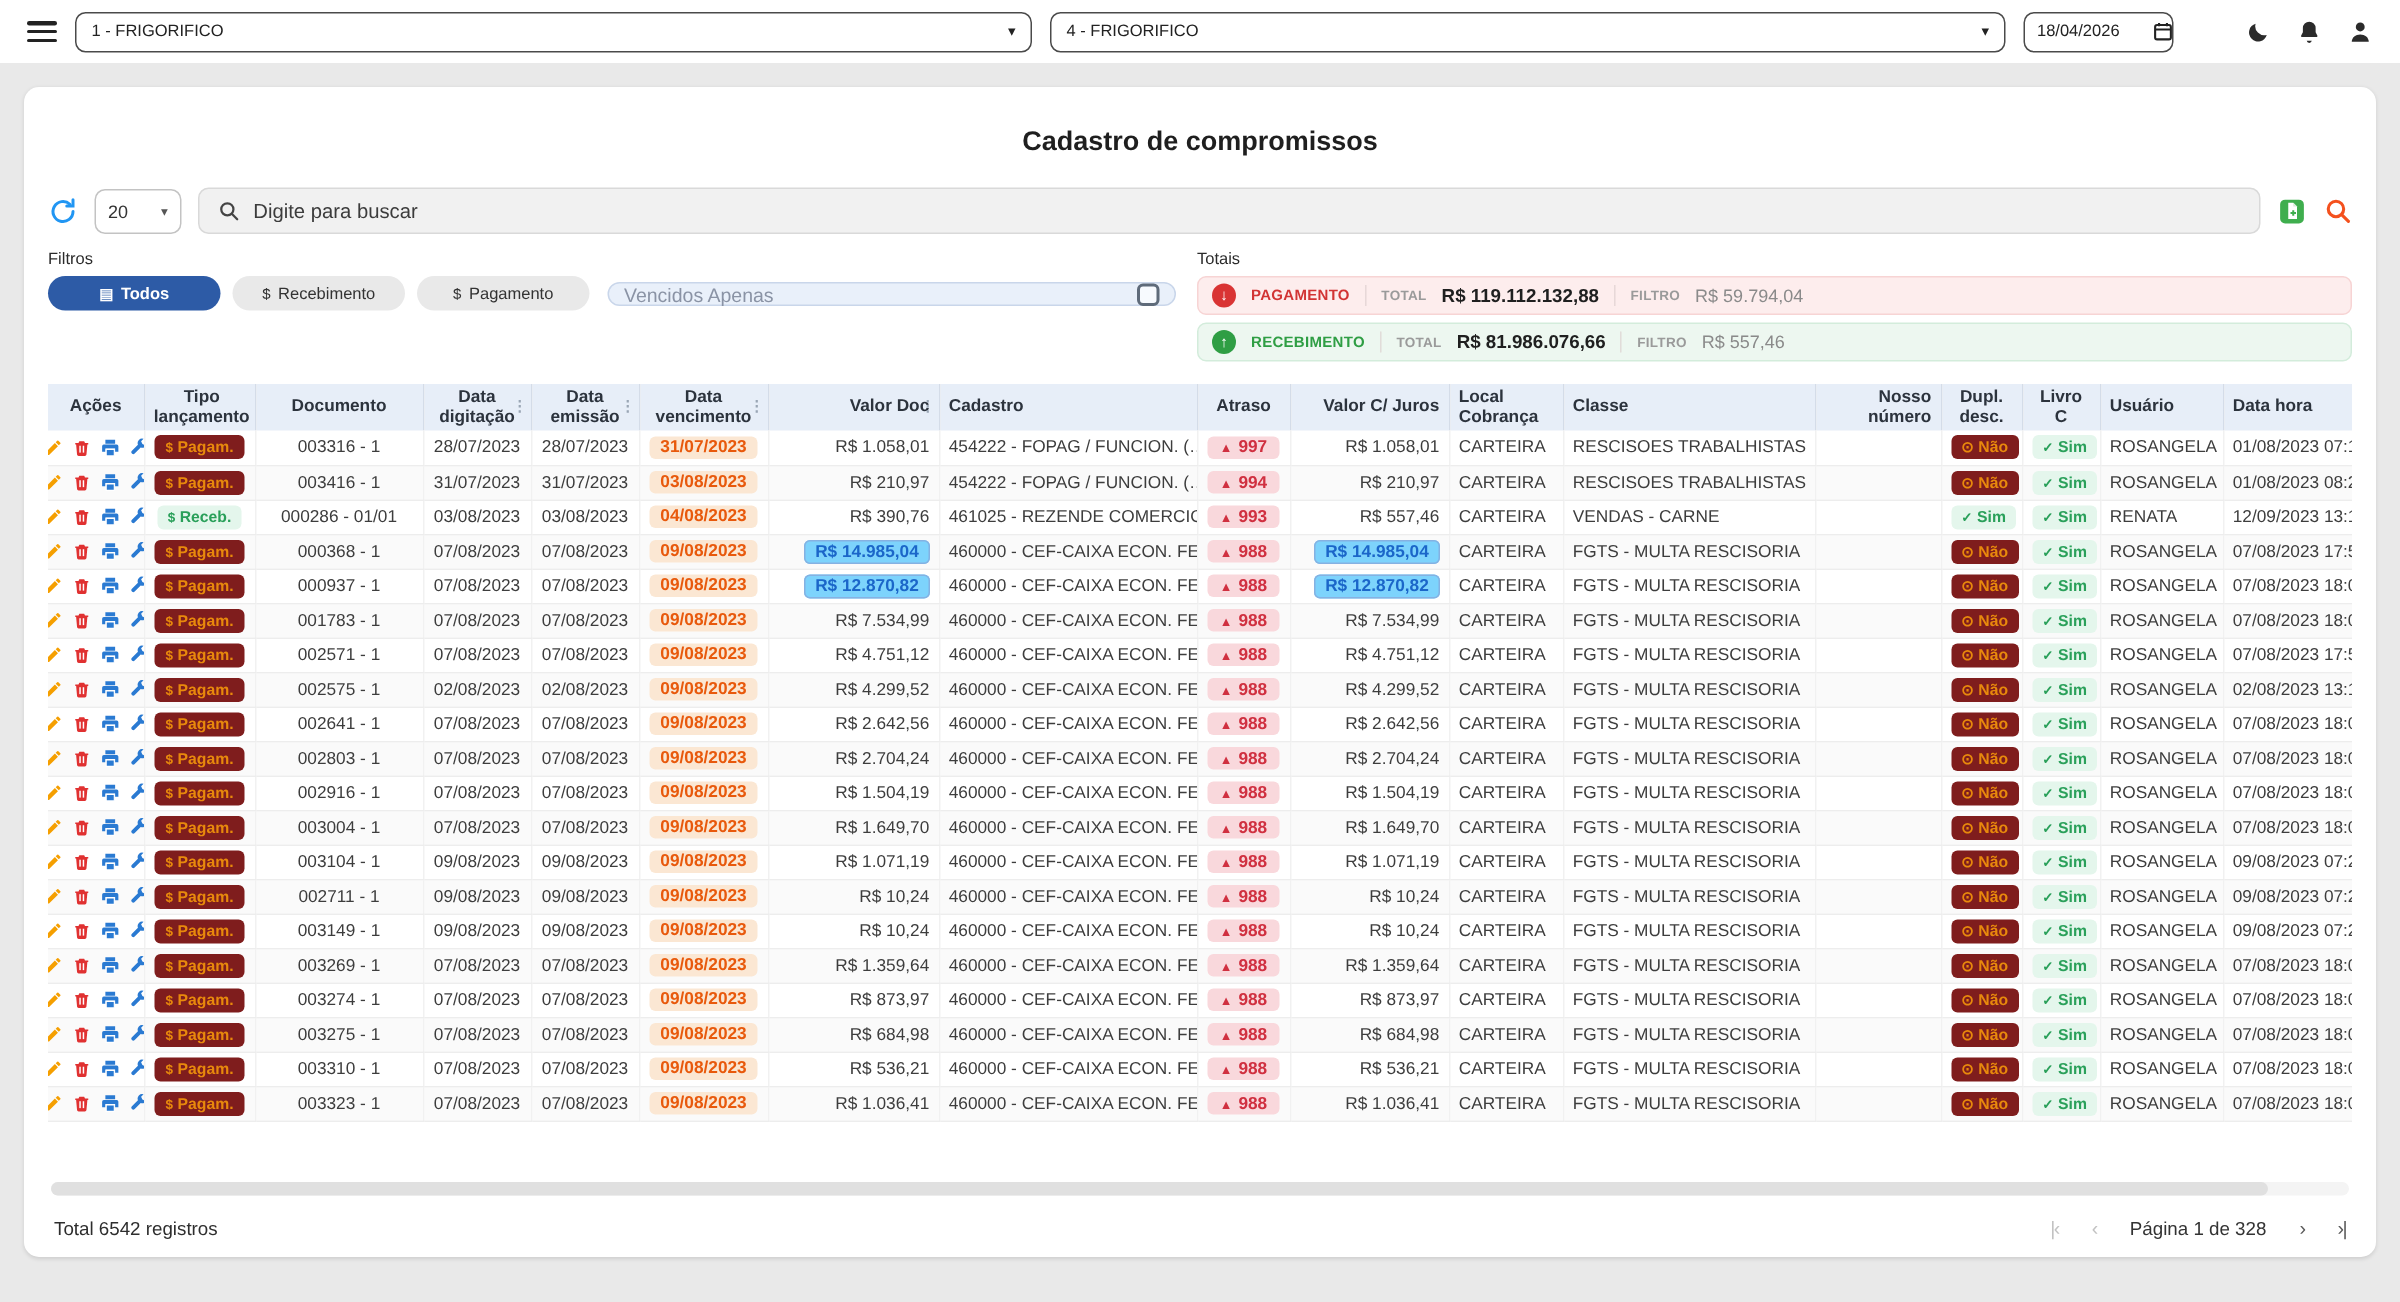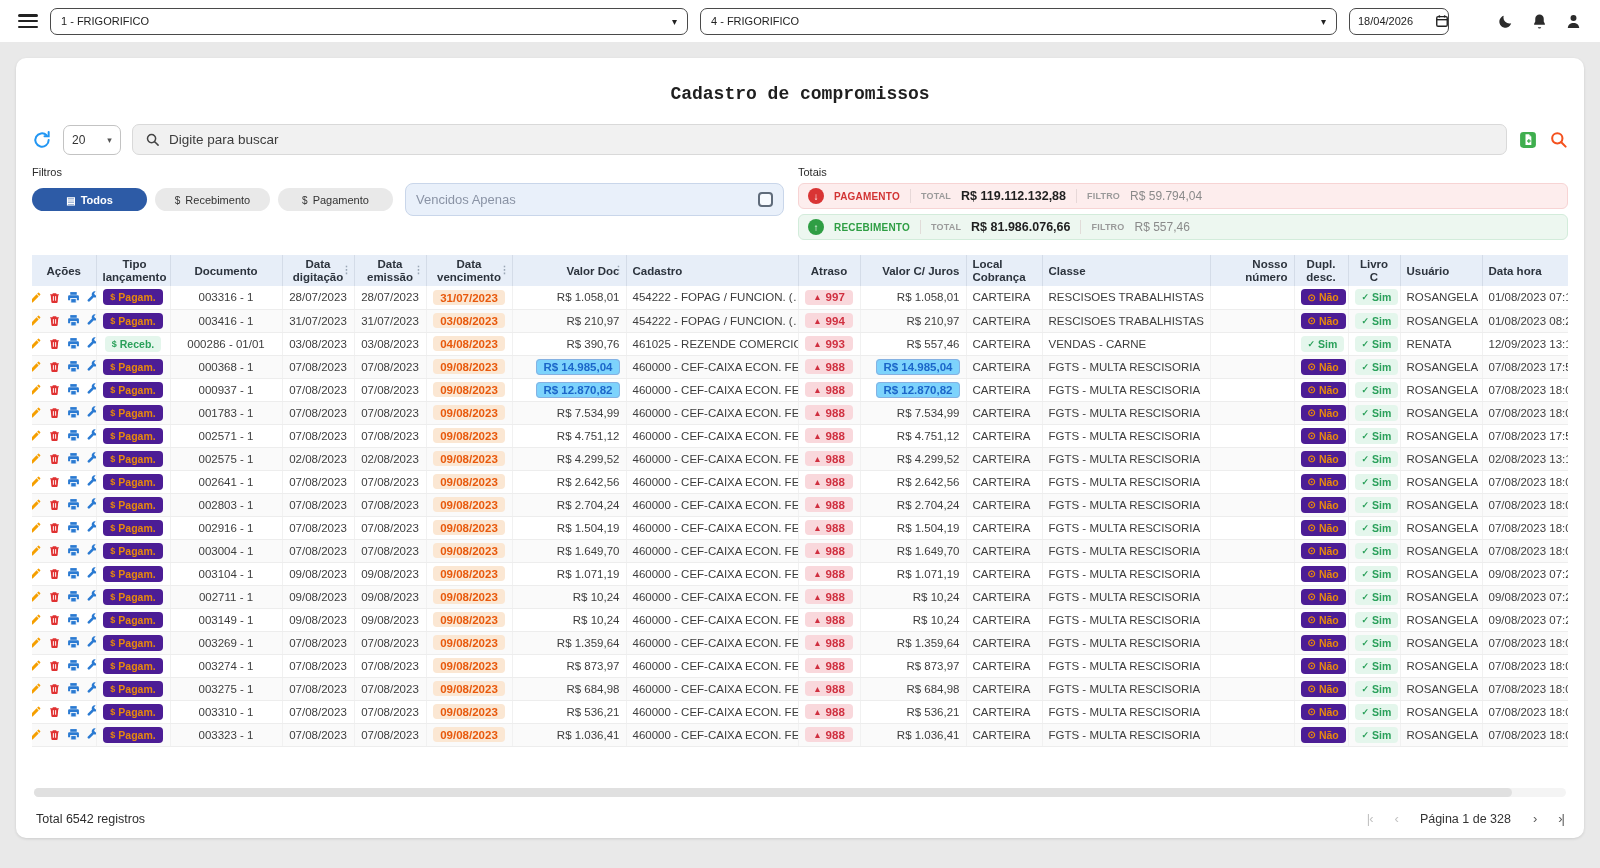--- a/index.html
+++ b/index.html
@@ -12,41 +12,41 @@
   .tb-select { height:27px; border:1.5px solid #4a4a4a; border-radius:7px; display:flex; align-items:center; padding:0 10px; font-size:11px; color:#222; background:#fff; }
   .tb-select .caret { margin-left:auto; font-size:10px; color:#222; }
   .tb-select.first { width:638px; }
   .tb-select.second { width:637px; }
   .tb-date { height:27px; width:100px; border:1.5px solid #4a4a4a; border-radius:7px; display:flex; align-items:center; gap:22px; padding:0 8px; font-size:11px; color:#222; }
   .tb-icons { display:flex; align-items:center; gap:17px; margin-left:auto; }
   .tb-icons svg { display:block; }
 
   
   .card { margin:16px; height:780px; background:#fff; border-radius:10px; box-shadow:0 1px 3px rgba(0,0,0,.12); padding:12px 16px 10px 16px; display:flex; flex-direction:column; }
-  .page-title { text-align:center; font-size:18px; font-weight:bold; color:#1f1f1f; margin-top:14px;font-family:Liberation Mono, monospace; }
+  .page-title { text-align:center; font-size:18px; font-weight:bold; color:#1f1f1f; margin-top:14px; }
 
   
   .search-row { display:flex; align-items:center; gap:11px; margin-top:20px; }
   .icon-btn { background:none; border:none; cursor:pointer; display:flex; align-items:center; }
   .page-size { height:30px; min-width:44px; border:1px solid #c3c3c3; border-radius:7px; display:flex; align-items:center; justify-content:center; gap:22px; font-size:12px; color:#333; background:#fff; cursor:pointer; padding:0 8px;}
   .page-size .caret { font-size:9px; color:#555; }
   .search-box { flex:1; height:31px; background:#f1f1f1; border:1px solid #d9d9d9; border-radius:7px; display:flex; align-items:center; gap:9px; padding:0 12px; }
   .search-box input { flex:1; border:none; background:transparent; outline:none; font-size:13.5px; color:#333; font-family:"Liberation Sans", sans-serif; }
   .search-box input::placeholder { color:#3c3c3c; opacity:1; }
 
   
   .ft-row { display:flex; margin-top:11px; gap:14px; }
   .filters { width:752px; }
   .sec-label { font-size:11px; color:#2b2b2b; margin-bottom:5px; }
   .pills { display:flex; align-items:center; gap:8px; }
   .pill { height:23px; border-radius:12px; background:#e9e9e9; border:none; color:#333; font-size:11px; display:inline-flex; align-items:center; justify-content:center; gap:5px; padding:0 18px; min-width:115px; cursor:pointer; font-family:"Liberation Sans", sans-serif; }
   .pill.active { background:#2d5ba6; color:#fff; font-weight:bold; }
   .pill .ico::before { content:"$"; font-size:10px; }
   .pill.active .ico::before { content:"▤"; font-size:10px; }
-  .vencidos { flex:1; height:33px; margin-left:4px; background:#e9f0fa; border:1px solid #c9d6ea; border-radius:8px; display:flex; align-items:center; padding:0 10px; font-size:13px; color:#8a93a5; cursor:pointer; }
+  .vencidos { flex:1; height:16px; margin-left:4px; background:#e9f0fa; border:1px solid #c9d6ea; border-radius:8px; display:flex; align-items:flex-start; padding:0 10px; font-size:13px; color:#8a93a5; cursor:pointer; }
   .vencidos .cbx { margin-left:auto; width:15px; height:15px; border:2px solid #5f6b7a; border-radius:4px; background:#f7fafe; }
 
   .totais { flex:1; display:flex; flex-direction:column; }
   .tot-bar { height:26px; border-radius:6px; display:flex; align-items:center; gap:10px; padding:0 9px; margin-bottom:5px; font-size:10px; border:1px solid transparent; }
   .tot-bar.pag { background:#fdeded; border-color:#f7d4d4; }
   .tot-bar.rec { background:#edf7f0; border-color:#d3ecdb; }
   .tot-circle { width:16px; height:16px; border-radius:50%; color:#fff; display:flex; align-items:center; justify-content:center; font-size:10px; font-weight:bold; }
   .pag .tot-circle { background:#d93434; }
   .rec .tot-circle { background:#2f9e44; }
   .tot-name { font-weight:bold; letter-spacing:.2px; }
@@ -76,21 +76,21 @@
   col.acoes{width:64px} col.tipo{width:74px} col.doc{width:112px} col.dig{width:72px} col.emi{width:72px}
   col.ven{width:86px} col.vdoc{width:114px} col.cad{width:172px} col.atr{width:62px} col.vjur{width:106px}
   col.loc{width:76px} col.cls{width:168px} col.nn{width:84px} col.dupl{width:54px} col.liv{width:52px}
   col.usr{width:82px} col.dh{width:108px}
 
   .act-icons { display:flex; align-items:center; justify-content:center; gap:6px; }
   .act-icons span { display:flex; cursor:pointer; }
 
   .chip { display:inline-flex; align-items:center; gap:3px; height:16px; border-radius:4px; padding:0 7px; font-size:10.5px; font-weight:bold; }
   .chip .chip-ico { font-size:9px; }
-  .chip.pagam, .chip.warn { background:#4c1d95; color:#e8890c; }
+  .chip.pagam, .chip.warn { background:#7f1d1d; color:#e8890c; }
   .chip.receb, .chip.ok { background:#e4f6ec; color:#2aa05a; }
   .chip.pagam .chip-ico::before, .chip.receb .chip-ico::before { content:"$"; }
   .chip.warn .chip-ico::before { content:"⊙"; font-size:10px; }
   .chip.ok .chip-ico::before { content:"✓"; }
 
   .venc { background:#fbe7d3; color:#e8590c; font-weight:bold; border-radius:4px; padding:1.5px 7px; }
   .atraso { background:#f9d8dc; color:#d03040; font-weight:bold; border-radius:4px; padding:1.5px 8px; display:inline-flex; align-items:center; gap:4px; }
   .atraso .tri { font-size:8.5px; }
   .money.hl { background:#7dd3fc; border:1px solid #85b1e2; color:#1b66c9; font-weight:bold; border-radius:4px; padding:1px 6px; }
 

